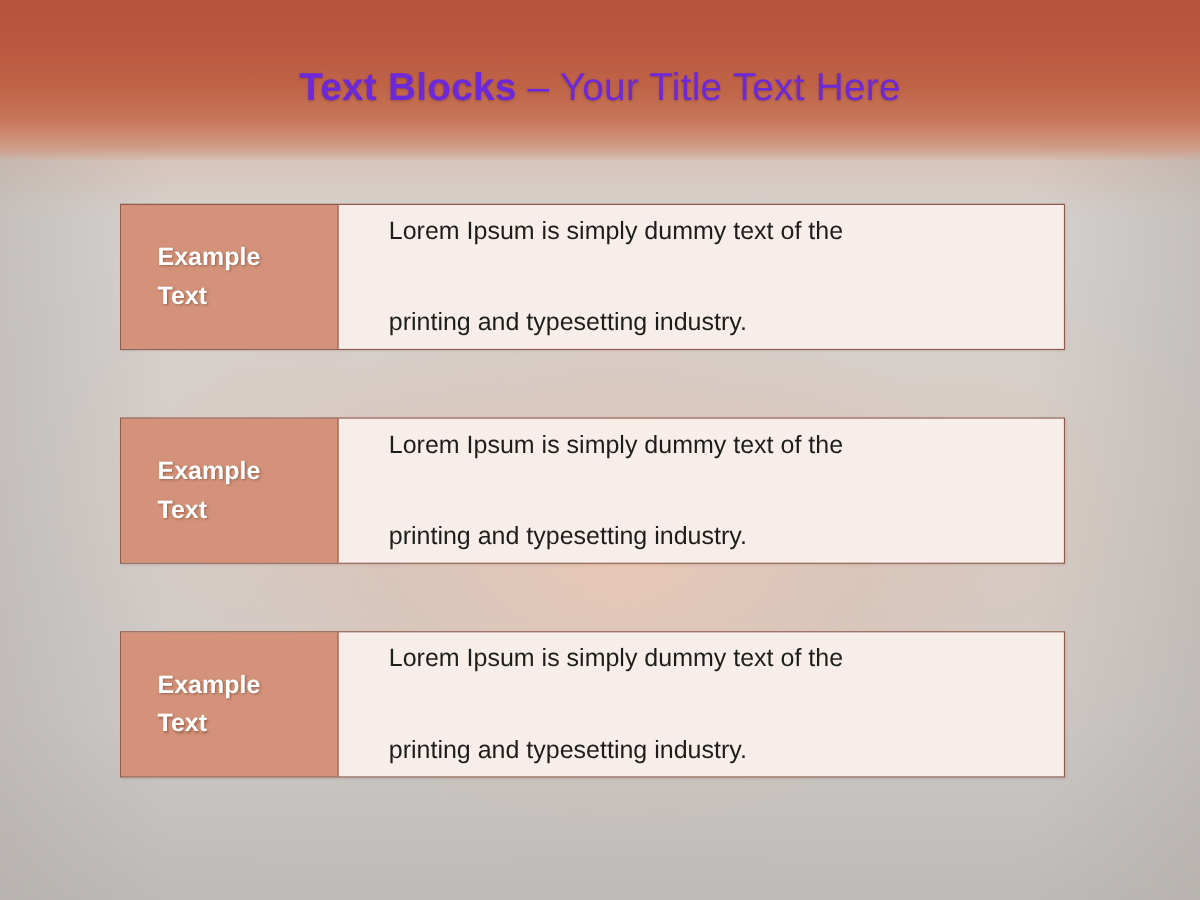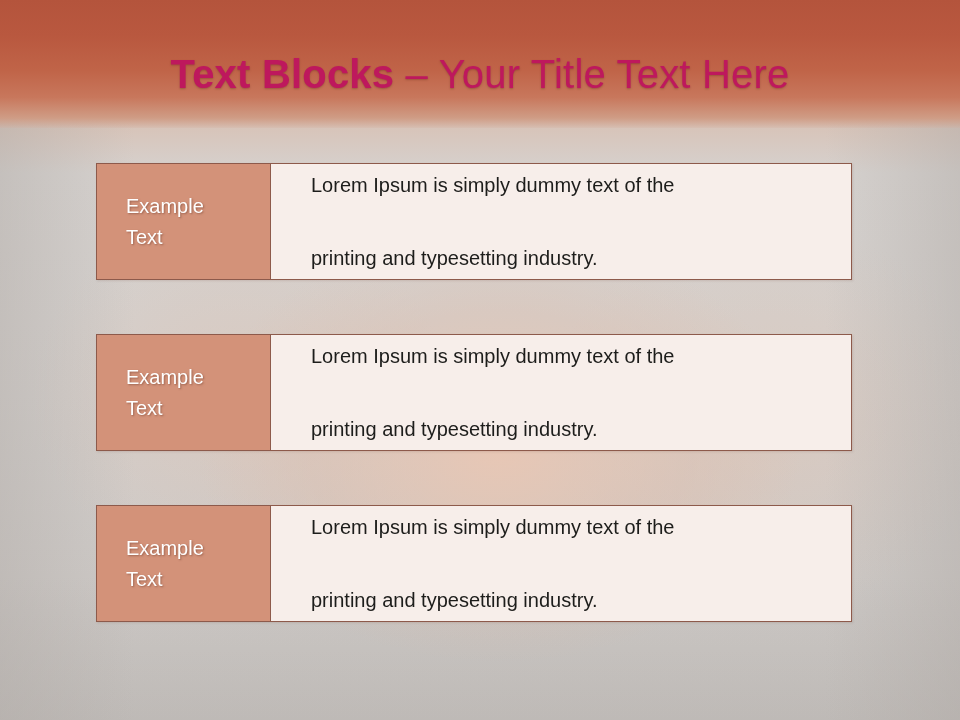--- a/index.html
+++ b/index.html
@@ -48,22 +48,22 @@
     width: 960px;
     height: 128px;
     background: linear-gradient(180deg, #b4543c 0%, #b9583f 28%, #c06448 55%, #c8775c 76%, #cf9c85 92%, rgba(211,175,160,0.25) 100%);
   }
   .title-text {
     position: absolute;
     left: 0;
     top: 52px;
     width: 960px;
     text-align: center;
-    font-size: 40px;
-    color: #be185d;
+    font-size: 31px;
+    color: #6d28d9;
     letter-spacing: 0.2px;
     text-shadow: 0 1px 2px rgba(90,40,25,0.35);
     white-space: nowrap;
   }
   .title-text .strong {
     font-weight: bold;
   }
   .title-text .light {
     font-weight: normal;
   }
@@ -90,21 +90,21 @@
     width: 174px;
     flex: 0 0 174px;
     background: #d39279;
     border-right: 1px solid #8d5a4b;
     box-sizing: border-box;
     display: flex;
     flex-direction: column;
     justify-content: center;
     padding-left: 29px;
     color: #ffffff;
-    font-weight: normal;
+    font-weight: bold;
     font-size: 20px;
     line-height: 31px;
     text-shadow: 1px 1px 2px rgba(110,60,45,0.55);
   }
   .row-label span { display: block; }
 
   .row-body {
     flex: 1 1 auto;
     background: #f7eeea;
     box-sizing: border-box;

